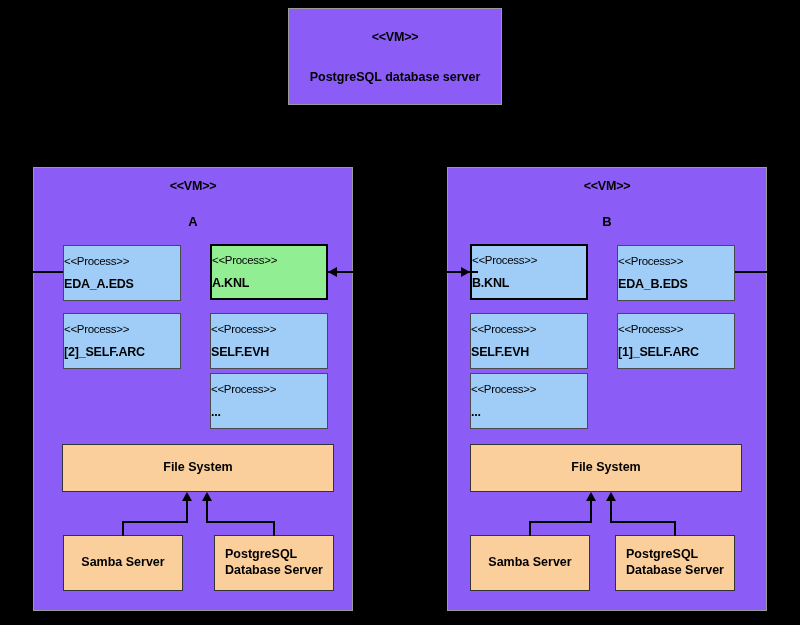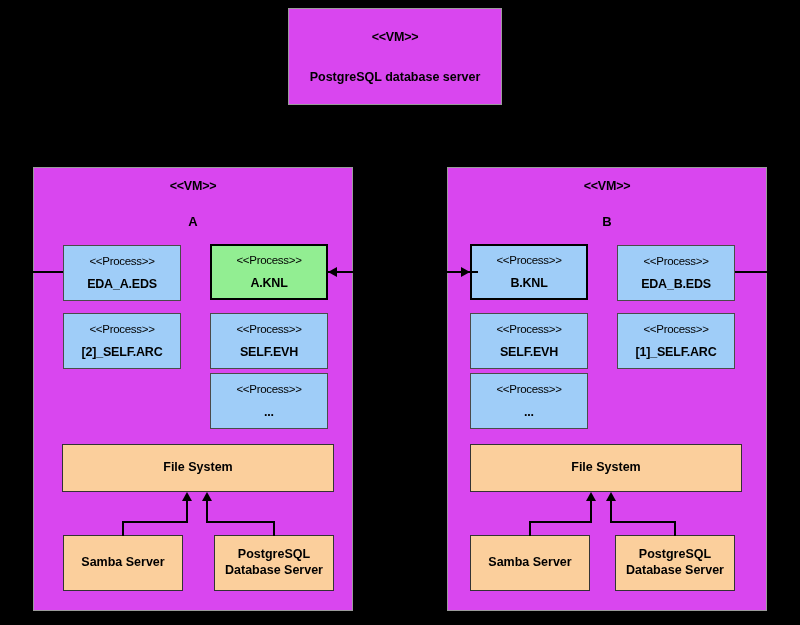--- a/index.html
+++ b/index.html
@@ -31,21 +31,21 @@
     display: flex;
     flex-direction: column;
     align-items: center;
     justify-content: center;
     text-align: center;
     color: #000000;
   }
 
   
   .vm-box {
-    background: #d946ef;
+    background: #8b5cf6;
     border: 1px solid #9b9b9b;
     justify-content: flex-start;
   }
   .vm-stereotype {
     font-size: 12.5px;
     font-weight: bold;
     letter-spacing: -0.2px;
     line-height: 1;
   }
   .vm-name {
@@ -82,21 +82,21 @@
   .vm-box > .vm-name { margin-top: 22px; }
 
   
   .proc {
     position: absolute;
     box-sizing: border-box;
     background: #9fcdf8;
     border: 1.5px solid #4a4a4a;
     display: flex;
     flex-direction: column;
-    align-items: center;
+    align-items: flex-start;
     justify-content: center;
     color: #000;
     width: 118px;
     height: 56px;
   }
   .proc .stereo {
     font-size: 11.5px;
     font-weight: normal;
     line-height: 1;
     margin-bottom: 11px;
@@ -117,21 +117,21 @@
 
   
   .orange {
     position: absolute;
     box-sizing: border-box;
     background: #fbcf9c;
     border: 1.5px solid #333333;
     display: flex;
     align-items: center;
     justify-content: center;
-    text-align: center;
+    text-align: left;
     color: #000;
     font-size: 12.5px;
     font-weight: bold;
     line-height: 1.25;
   }
   .fs-box {
     width: 272px;
     height: 48px;
   }
   .srv-box {

